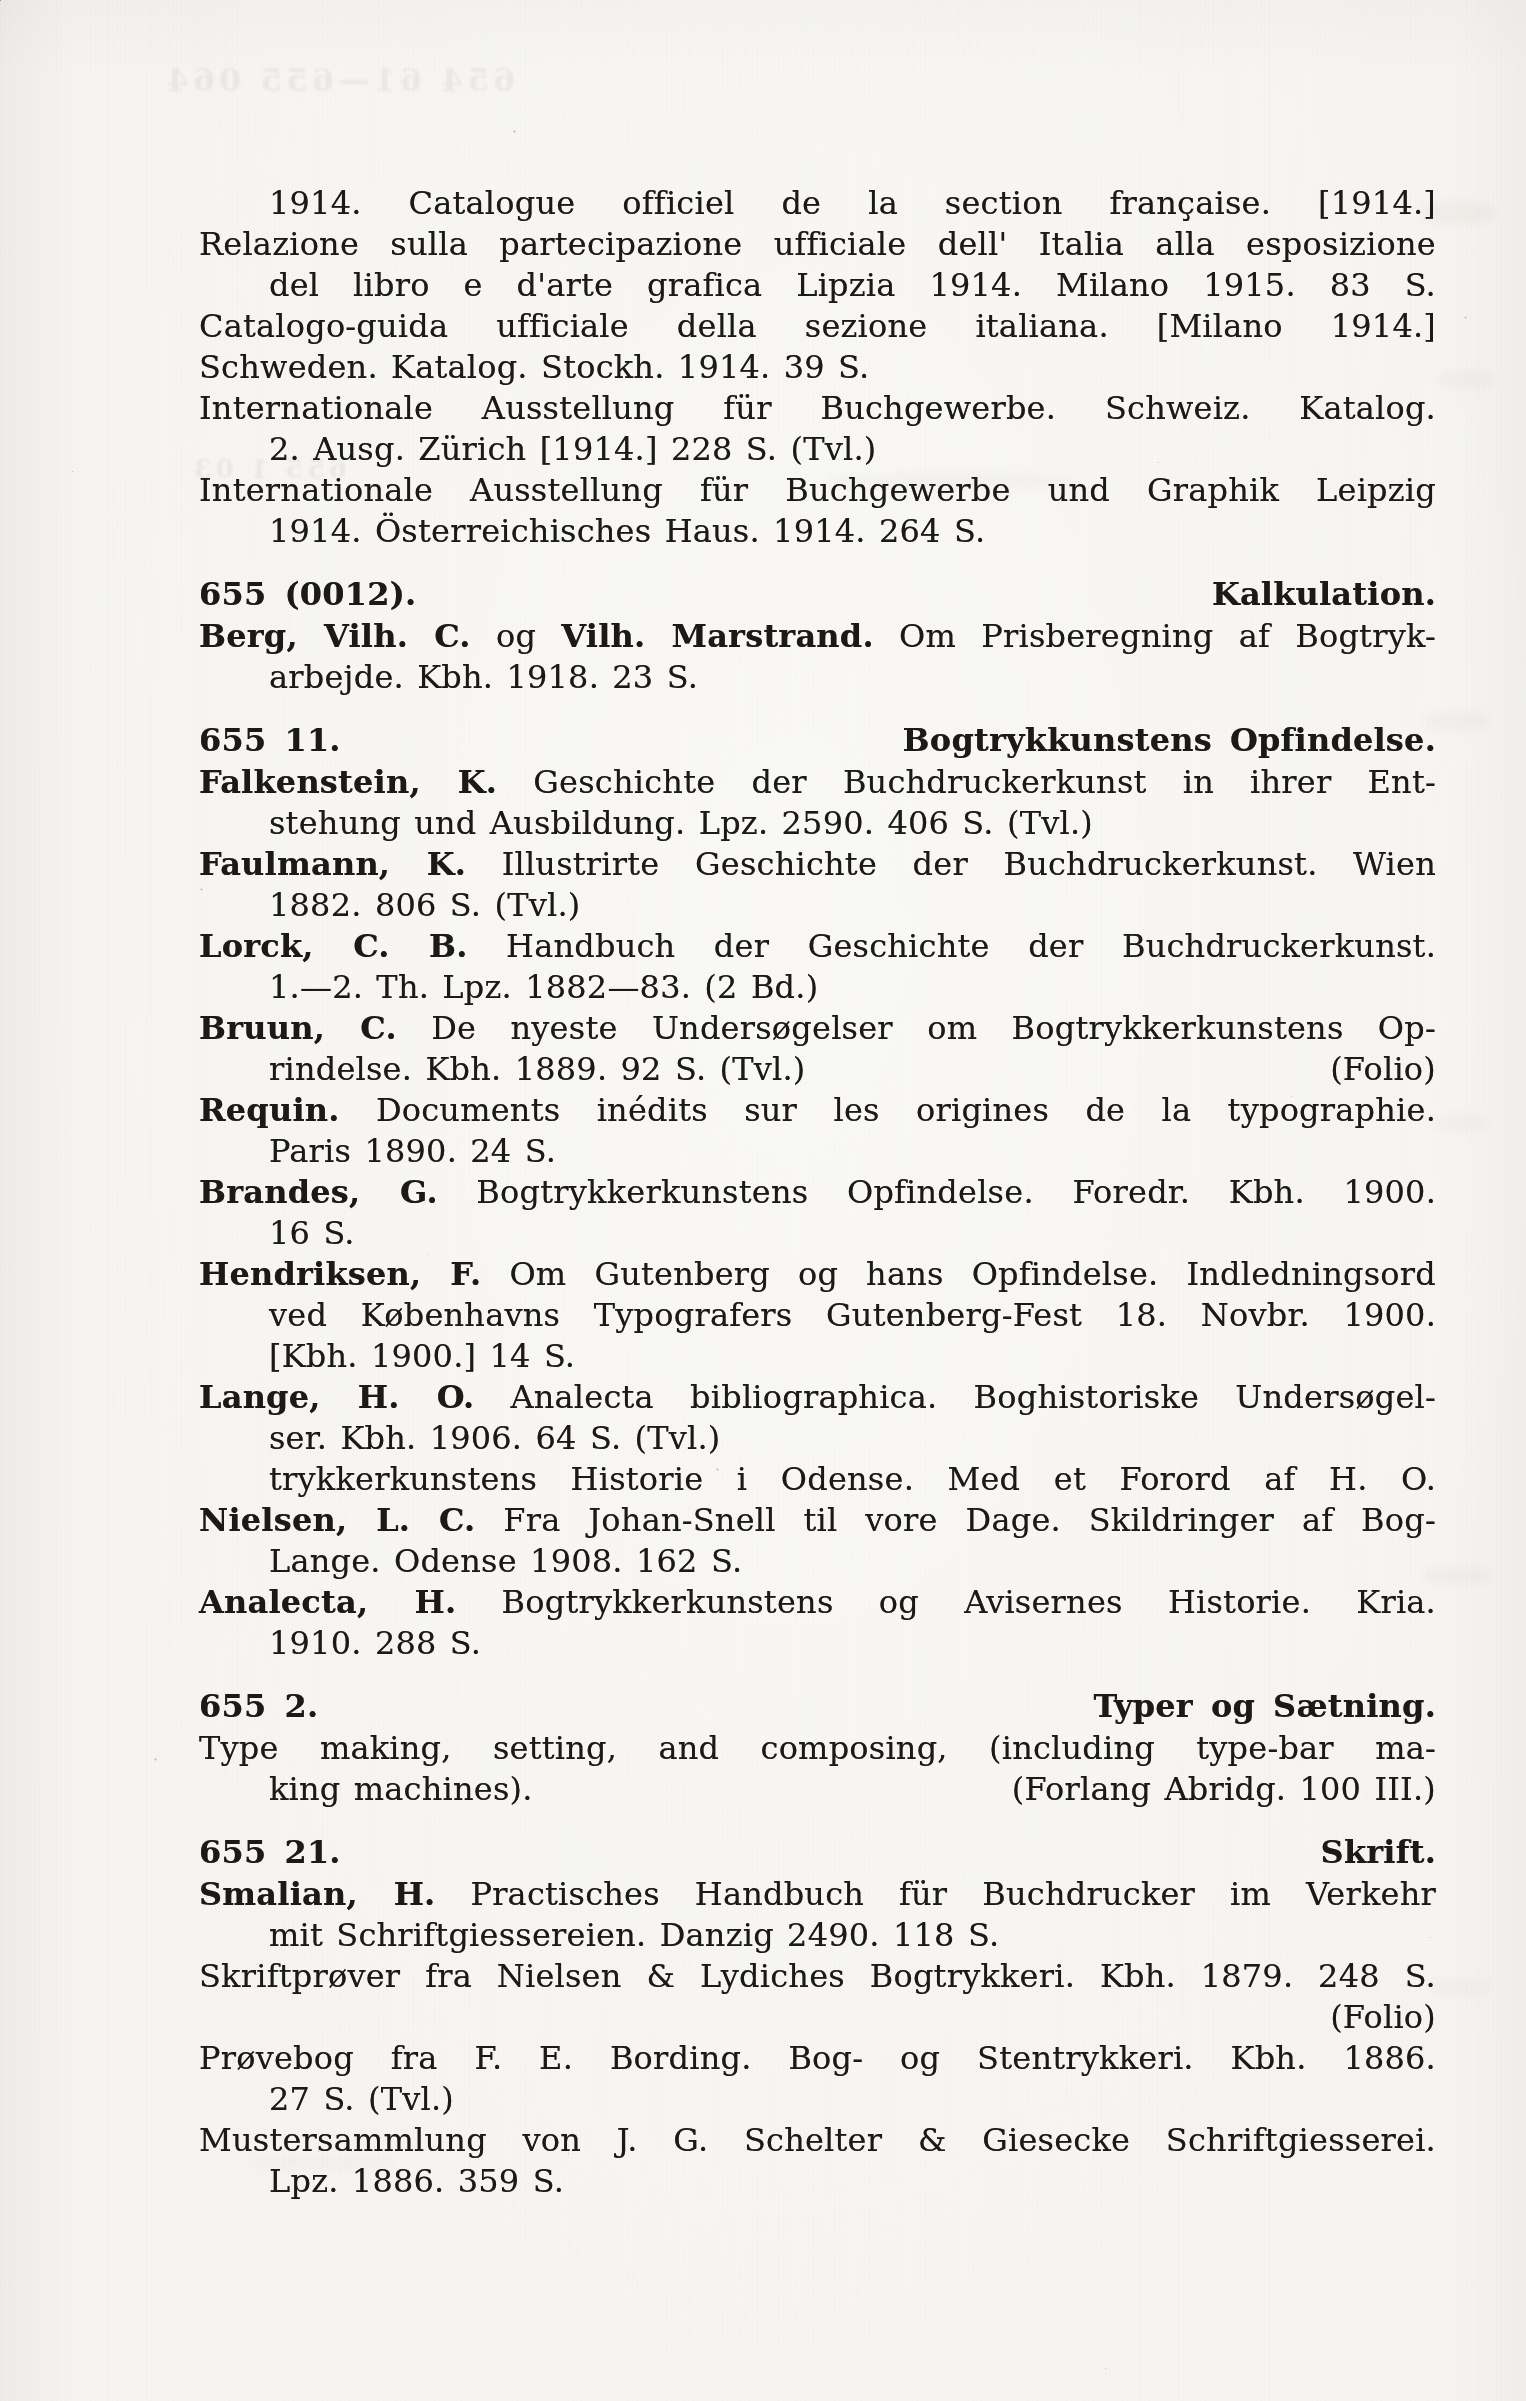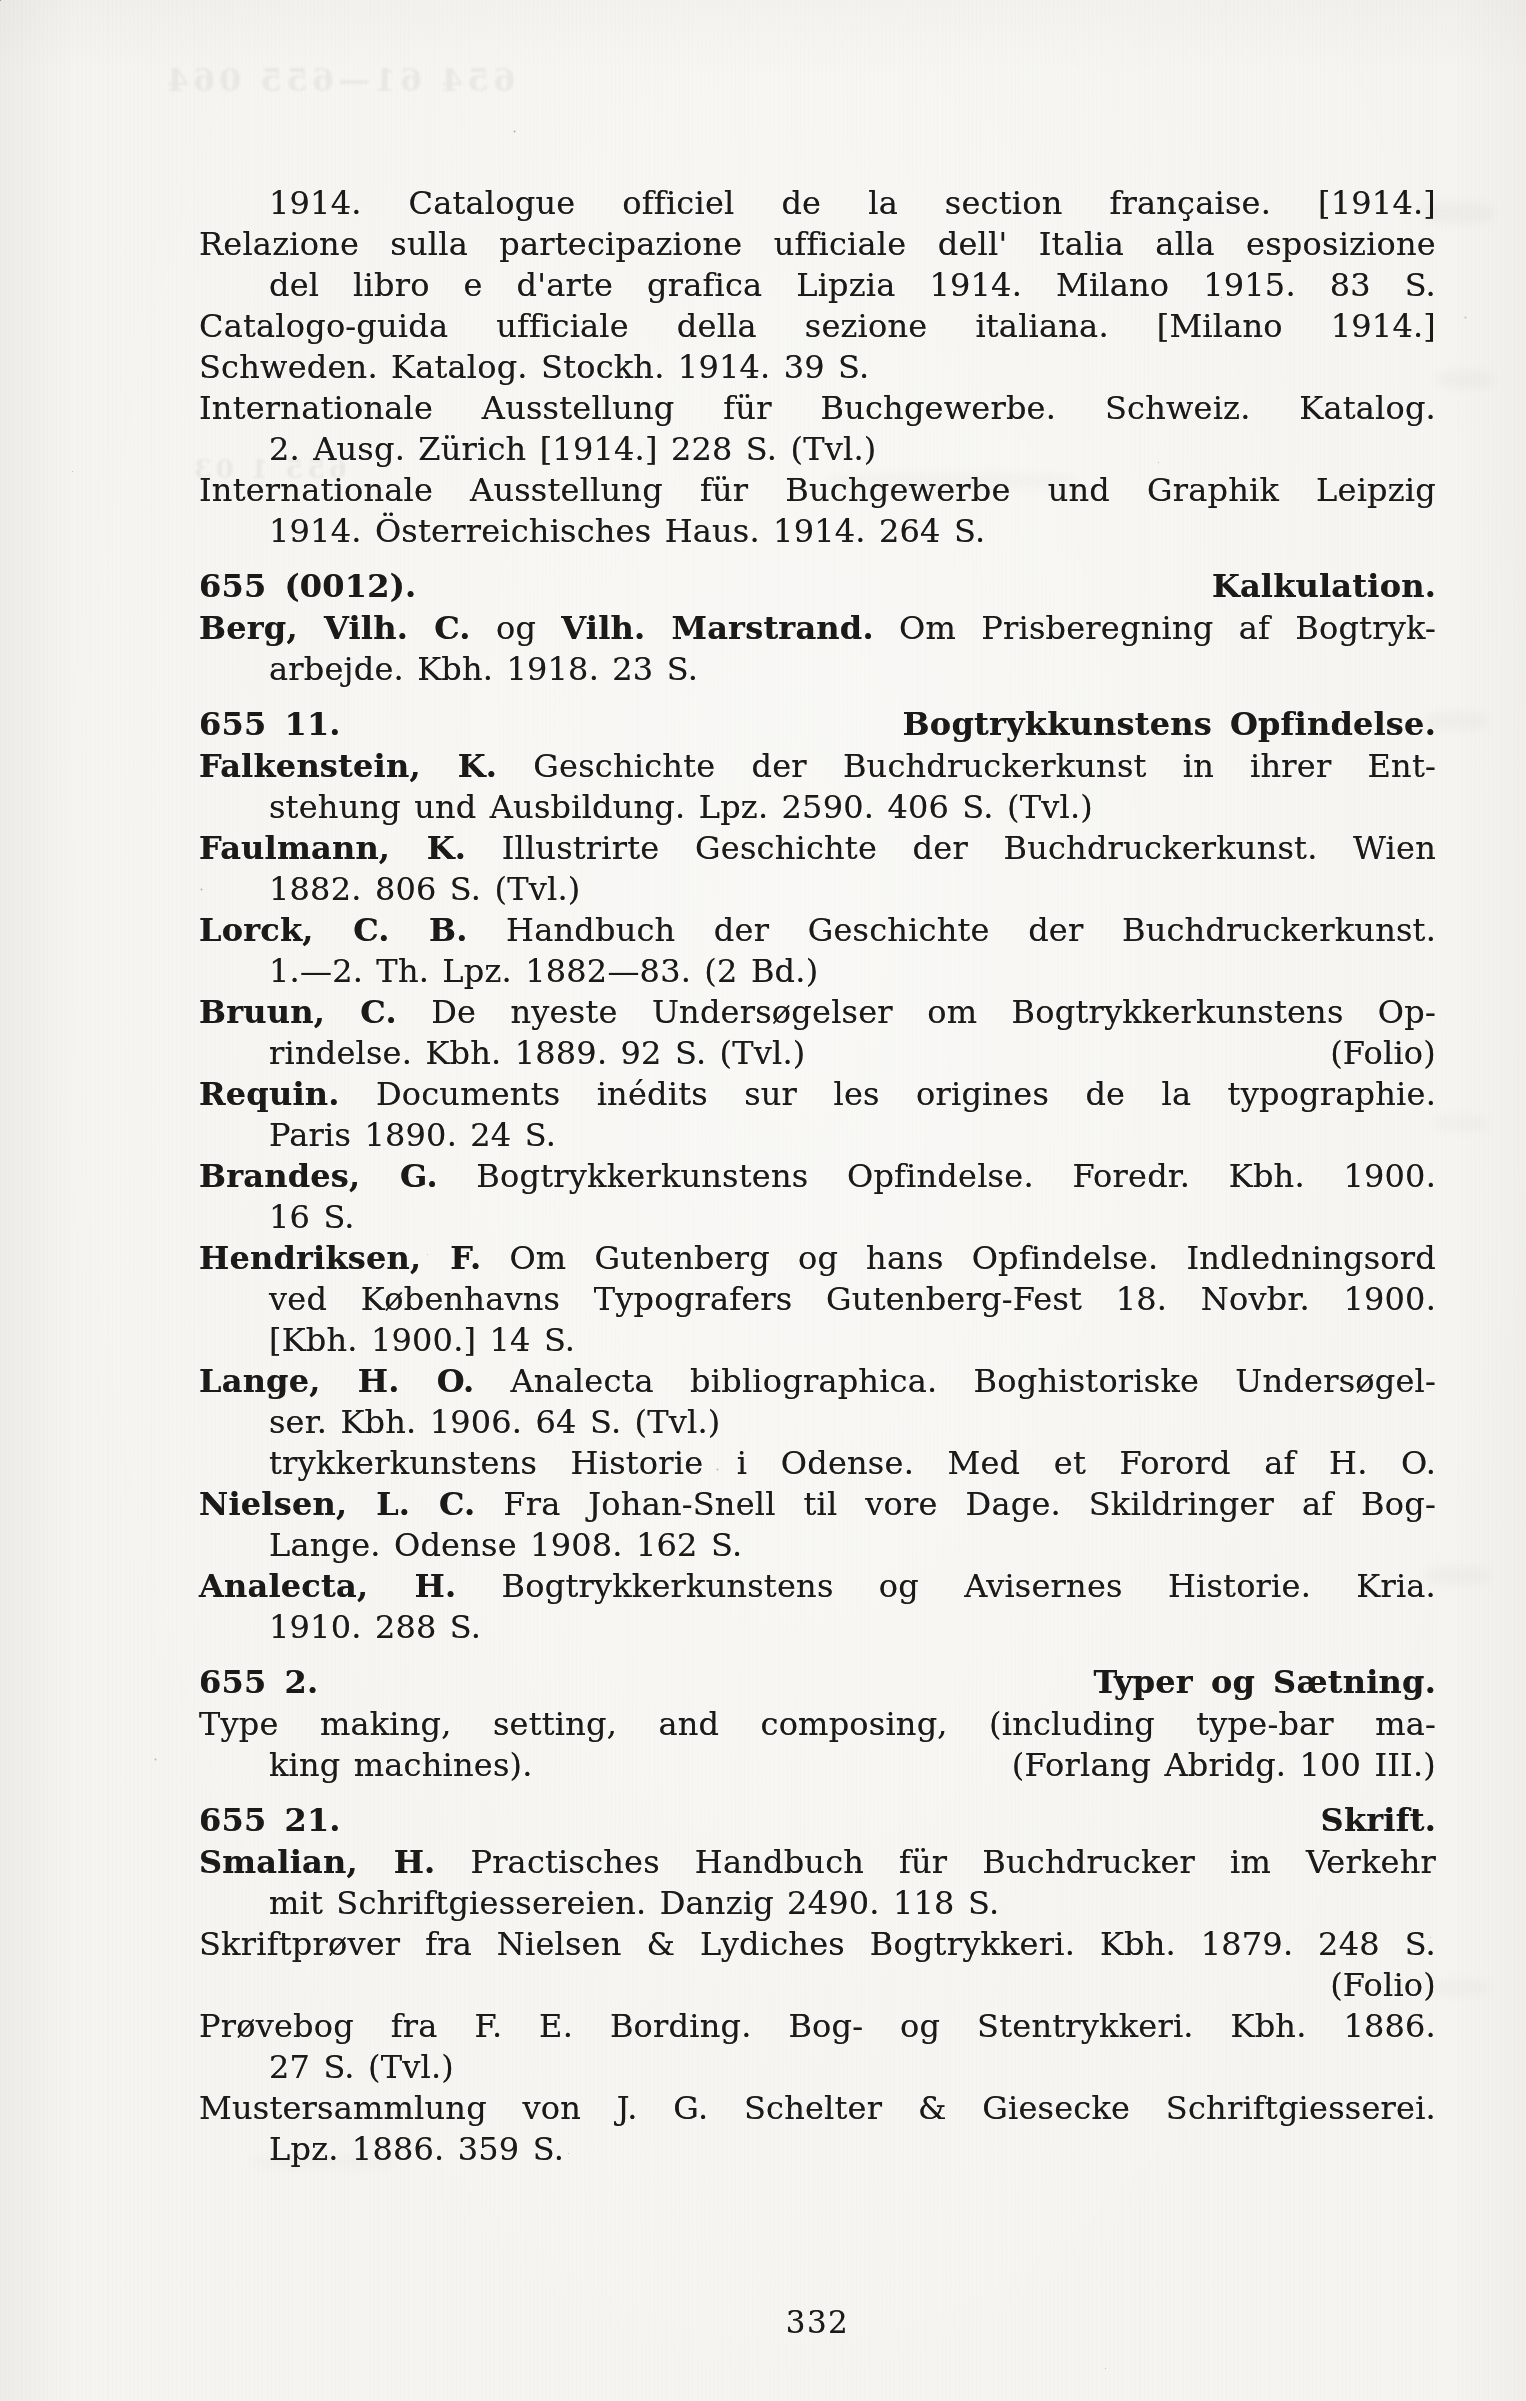--- a/index.html
+++ b/index.html
@@ -24,21 +24,21 @@
     line-height:41px;
     letter-spacing:0.2px;
     word-spacing:2.9px;
     text-shadow:0 0 0.6px rgba(25,22,20,.55);
   }
   .line{min-height:41px;}
   .line.ind{padding-left:70px;}
   .line.just{text-align:justify;text-align-last:justify;}
   .line.flexl{display:flex;justify-content:space-between;align-items:baseline;}
   .line.ralign{text-align:right;}
-  .line.head{font-weight:bold;margin-top:14px;margin-bottom:1px;word-spacing:6.7px;}
+  .line.head{font-weight:bold;margin-top:22px;margin-bottom:1px;word-spacing:6.7px;}
   .b{font-weight:bold;}
   .pagenum{
     position:absolute;
     left:199px;width:1237px;top:2304px;
     text-align:center;
     font-size:31px;letter-spacing:1.4px;
     text-shadow:0 0 0.6px rgba(25,22,20,.5);
   }
   .ghost{
     position:absolute;
@@ -156,15 +156,14 @@
       <div class="line just"><span><span class="b">Smalian, H.</span><span> Practisches Handbuch für Buchdrucker im Verkehr</span></span></div>
       <div class="line ind"><span><span>mit Schriftgiessereien. Danzig 2490. 118 S.</span></span></div>
       <div class="line just"><span><span>Skriftprøver fra Nielsen &amp; Lydiches Bogtrykkeri. Kbh. 1879. 248 S.</span></span></div>
       <div class="line ralign"><span>(Folio)</span></div>
       <div class="line just"><span><span>Prøvebog fra F. E. Bording. Bog- og Stentrykkeri. Kbh. 1886.</span></span></div>
       <div class="line ind"><span><span>27 S. (Tvl.)</span></span></div>
       <div class="line just"><span><span>Mustersammlung von J. G. Schelter &amp; Giesecke Schriftgiesserei.</span></span></div>
       <div class="line ind"><span><span>Lpz. 1886. 359 S.</span></span></div>
     </div>
 
-  <div class="pagenum">332</div>
 </div>
 
 
 </body></html>

